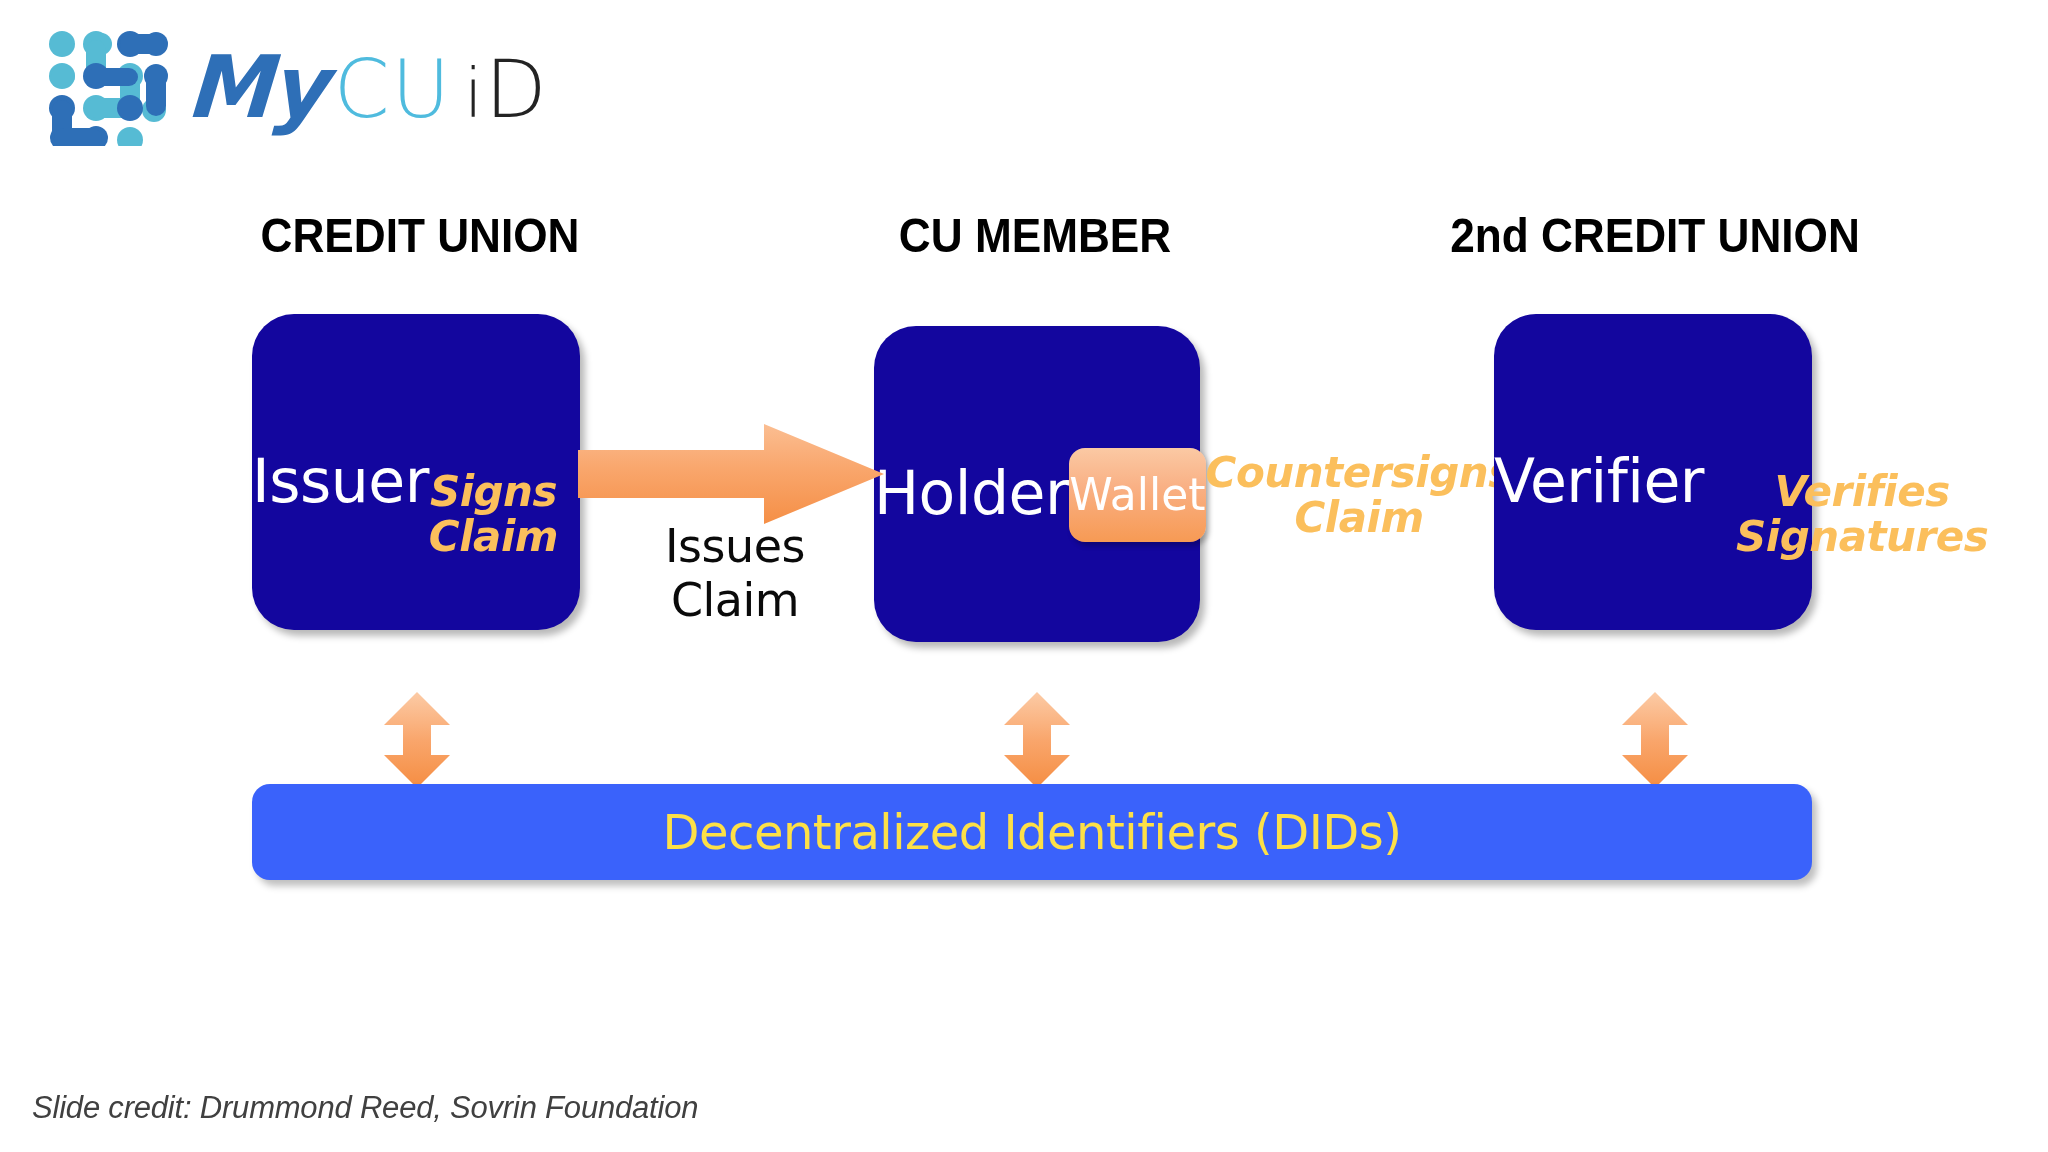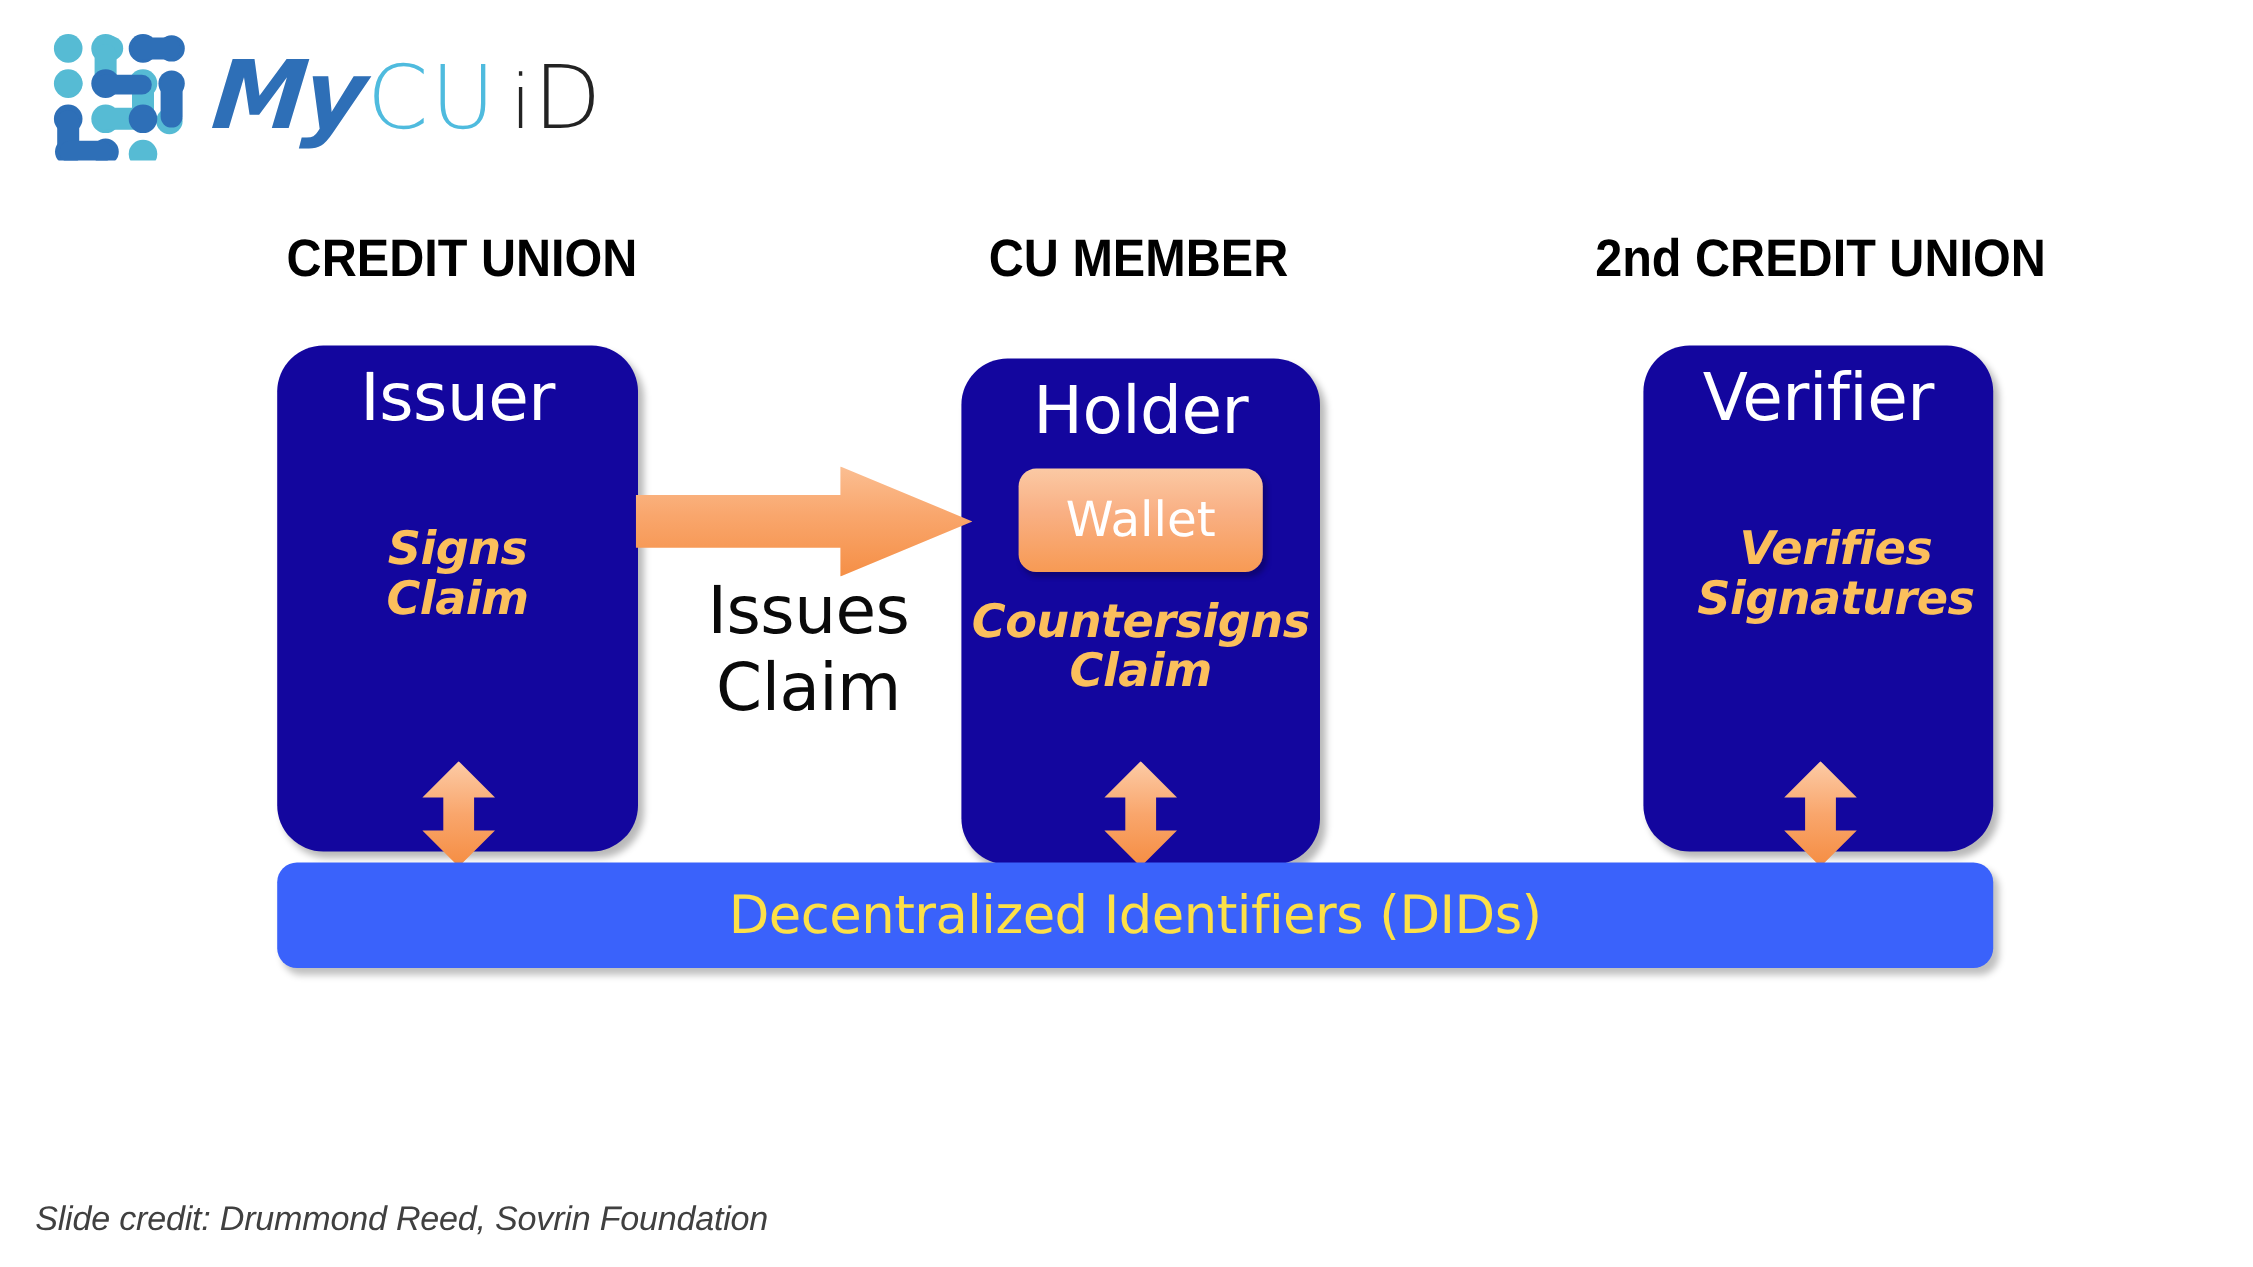--- a/index.html
+++ b/index.html
@@ -84,26 +84,26 @@
     transform: scaleX(0.92);
   }
   #hdr-0 { left: 150px;  width: 540px; }
   #hdr-1 { left: 790px;  width: 490px; }
   #hdr-2 { left: 1340px; width: 630px; }
 
   
   .role-box {
     position: absolute;
     top: 314px;
-    height: 460px;
+    height: 316px;
     background: #13069E;
     border-radius: 42px;
     box-shadow: 5px 6px 7px rgba(0,0,0,0.28);
     display: flex;
-    flex-direction: column;
+    flex-direction: row;
     align-items: center;
   }
   #box-issuer   { left: 252px;  width: 328px; }
   #box-holder   { left: 874px;  width: 326px; margin-top: 12px; }
   #box-verifier { left: 1494px; width: 318px; }
 
   .role-title {
     color: #ffffff;
     font-size: 60px;
     font-weight: 400;
@@ -152,21 +152,21 @@
     height: 100px;
   }
   
   .issues-label {
     position: absolute;
     left: 590px;
     top: 520px;
     width: 290px;
     text-align: center;
     color: #0A0A0A;
-    font-size: 60px;
+    font-size: 46px;
     line-height: 1.17;
     white-space: pre-line;
     letter-spacing: -0.5px;
   }
 
   
   .v-arrow {
     position: absolute;
     top: 692px;
     width: 78px;

